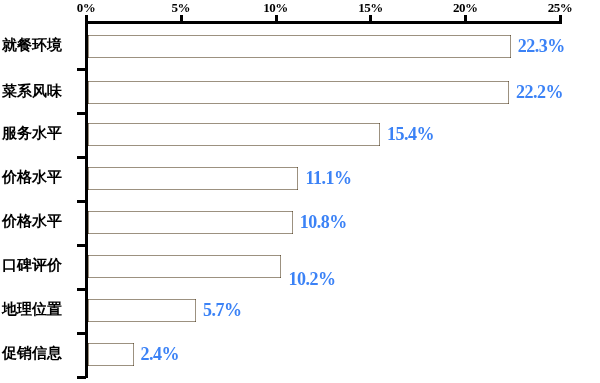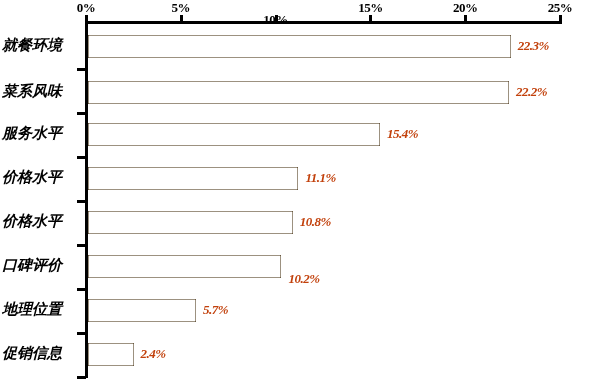--- a/index.html
+++ b/index.html
@@ -53,21 +53,21 @@
   }
   .y-tick-mark{
     position:absolute;
     left:77px;
     width:9px;height:3px;
     background:#000;
   }
 
   
   #rows{
-    position:absolute;left:0;top:0;width:537px;height:383px;font-style:italic;
+    position:absolute;left:0;top:0;width:537px;height:383px;
   }
   .row{
     position:absolute;
     left:0;
     width:600px;
     height:44px;
   }
   .cat-label{
     position:absolute;
     left:2px;
@@ -98,41 +98,41 @@
       #c08f0e 66%,
       #8a5f07 82%,
       #4a2f04 96%,
       #2e1c02 100%
     );
     box-shadow:0 0 0 0.5px #3a2403 inset;
   }
   .value-label{
     position:absolute;
     top:8px;
-    font-size:13px;
+    font-size:18px;
     font-weight:bold;
-    color:#c2410c;
+    color:#3b82f6;
     white-space:nowrap;
     line-height:24px;
     letter-spacing:-0.5px;
     font-family:"Liberation Serif","DejaVu Serif",serif;
   }
 </style>
 </head>
 <body>
 
 <div id="chart-root">
 
   <div id="x-axis-area">
     <div id="x-axis-line"></div>
   <div class="x-tick-label" style="left: 86px;">0%</div>
       <div class="x-tick-mark" style="left: 86px;"></div>
       <div class="x-tick-label" style="left: 180.8px;">5%</div>
       <div class="x-tick-mark" style="left: 180.8px;"></div>
-      <div class="x-tick-label" style="left: 275.6px; margin-top: 12px;">10%</div>
+      <div class="x-tick-label" style="left: 275.6px;">10%</div>
       <div class="x-tick-mark" style="left: 275.6px;"></div>
       <div class="x-tick-label" style="left: 370.4px; text-align: right;">15%</div>
       <div class="x-tick-mark" style="left: 370.4px;"></div>
       <div class="x-tick-label" style="left: 465.2px;">20%</div>
       <div class="x-tick-mark" style="left: 465.2px;"></div>
       <div class="x-tick-label" style="left: 560px;">25%</div>
       <div class="x-tick-mark" style="left: 560px;"></div>
     </div>
 
   <div id="y-axis-line"></div>

